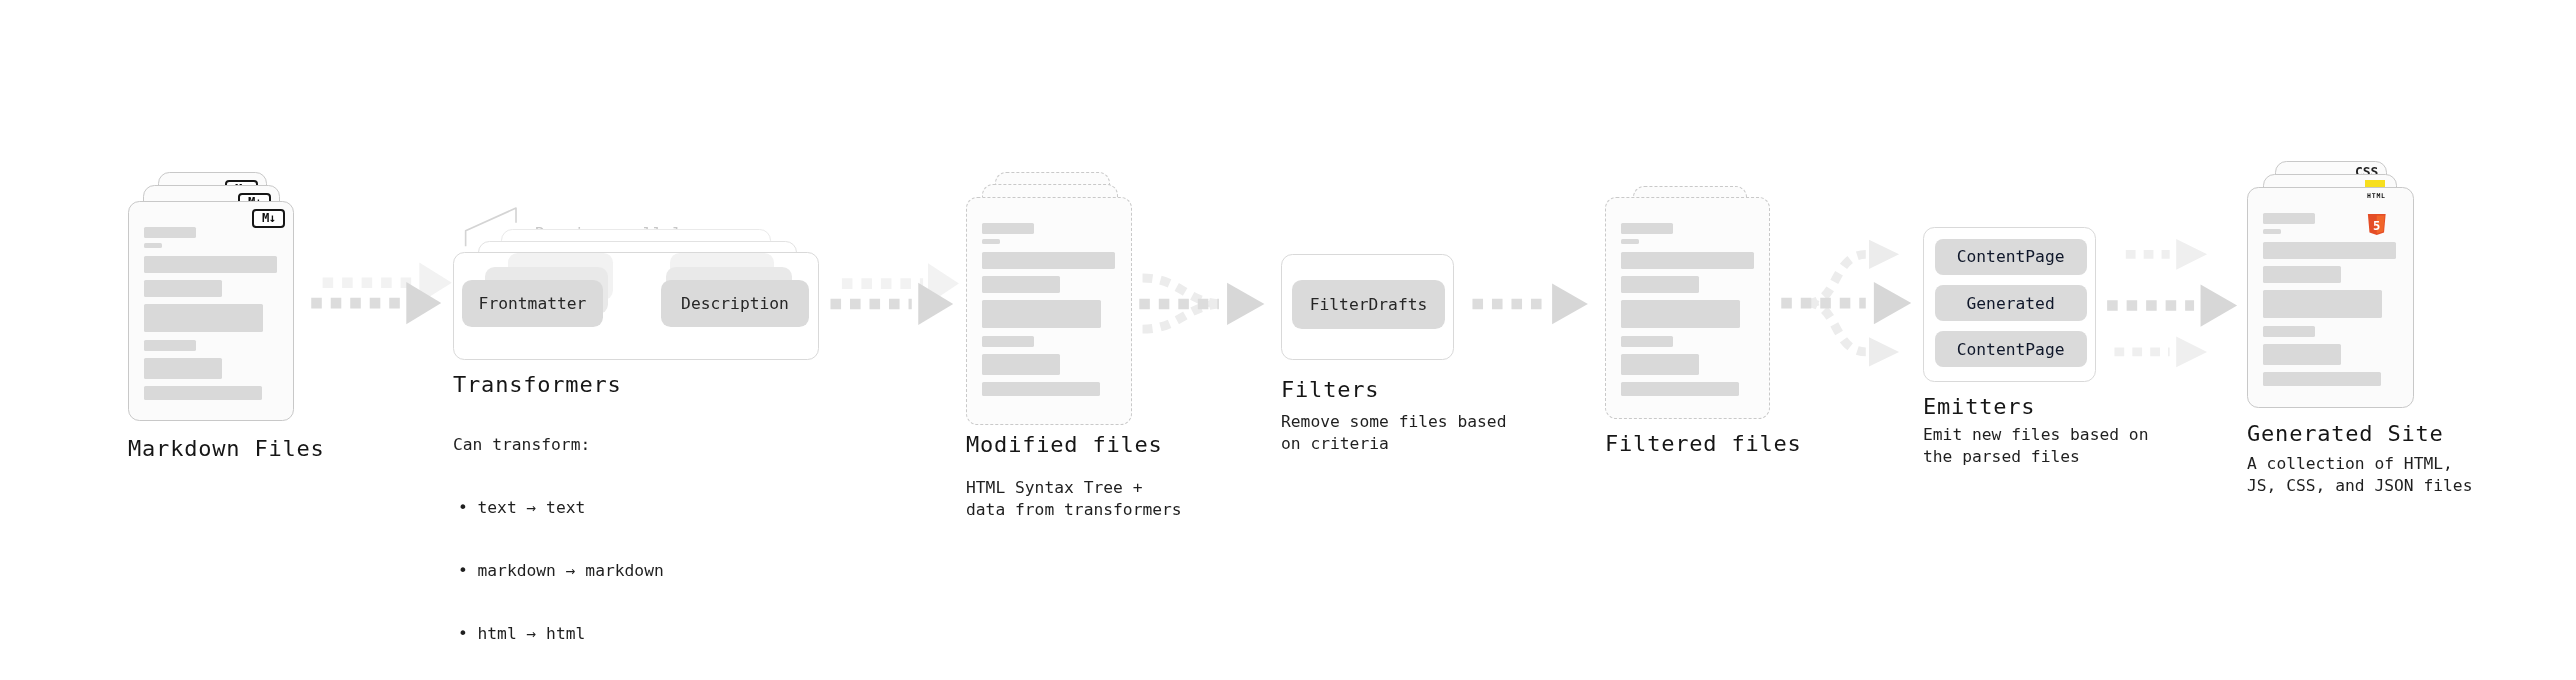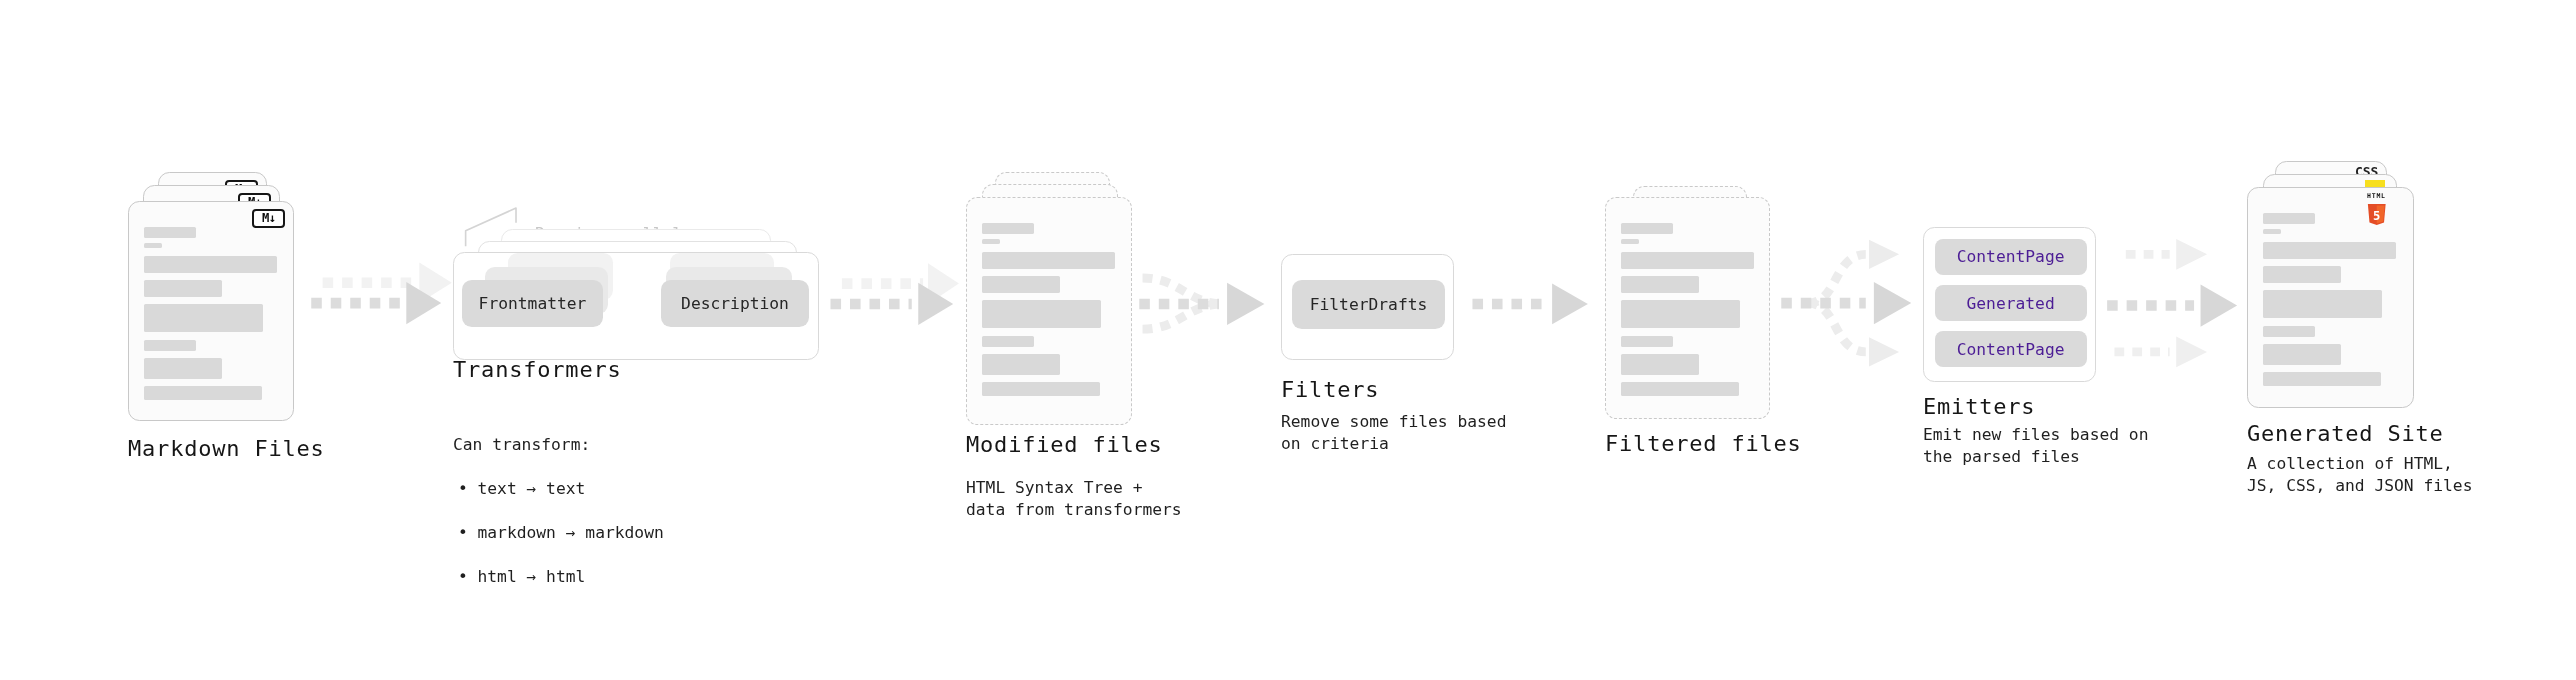--- a/index.html
+++ b/index.html
@@ -24,38 +24,38 @@
   .md-badge{position:absolute;top:6.5px;right:8.1px;width:32.5px;height:19.5px;border:2px solid #161616;
             border-radius:4.1px;background:#fff;color:#111;font-weight:bold;font-size:12.2px;
             display:flex;align-items:center;justify-content:center;box-sizing:border-box;letter-spacing:-0.8px;}
 
   
   .gen-badge-css{position:absolute;top:3.3px;right:8.1px;width:23px;text-align:center;
                  font-size:13px;font-weight:bold;color:#222;line-height:1;}
   .gen-badge-css .css-bar{height:3.3px;background:var(--css_blue,#2965f1);margin-top:0.8px;border-radius:0.8px;}
   .gen-badge-js{position:absolute;top:4.9px;right:11.4px;width:19.5px;height:10.6px;background:var(--js_yellow,#f7df1e);}
   .gen-badge-html{position:absolute;top:4.9px;right:24.4px;width:24.4px;text-align:center;line-height:1;}
-  .gen-badge-html .html-word{font-size:6.5px;font-weight:bold;letter-spacing:0.8px;color:#111;display:block;margin-bottom:5px;}
+  .gen-badge-html .html-word{font-size:6.5px;font-weight:bold;letter-spacing:0.8px;color:#111;display:block;margin-bottom:15px;}
 
   
   .tc{position:absolute;border:1.6px solid #d9d9d9;border-radius:11.4px;background:#fff;box-sizing:border-box;}
   .tc.l2{border-color:#e2e2e2;}
   .tc.l3{border-color:#eaeaea;}
   .pill{position:absolute;background:#dadada;border-radius:9.8px;display:flex;align-items:center;
         justify-content:center;font-size:16.3px;color:#262626;box-sizing:border-box;}
   .pill.g1{background:#e9e9e9;}
   .pill.g2{background:#f2f2f2;}
 
   .emit-btn{position:absolute;left:10.6px;width:152px;height:36px;background:#dadada;border-radius:8.1px;
-            display:flex;align-items:center;justify-content:center;font-size:16.3px;color:#4c1d95;}
+            display:flex;align-items:center;justify-content:center;font-size:16.3px;color:#0f172a;}
 
   
   .h-label{position:absolute;font-size:22px;letter-spacing:0.8px;color:#161616;white-space:nowrap;}
   .subtext{position:absolute;font-size:16.3px;line-height:22px;color:#1f1f1f;white-space:pre-line;}
-  .bullet{padding-left:4.9px;}
+  .bullet{padding-left:4.9px;margin-top:19px;}
   .bullet::before{content:"• ";}
   .note-label{position:absolute;font-size:16.3px;color:#c7c7c7;white-space:nowrap;}
 </style>
 </head>
 <body>
 
 <div class="canvas">
 
   <svg class="overlay" viewBox="0 0 3170 838">
 
@@ -154,21 +154,21 @@
     <div class="tc" style="left:453px;top:252px;width:366px;height:108px;"></div>
 
     <div class="pill g2" style="left:508px;top:253px;width:105px;height:47px;"></div>
     <div class="pill g1" style="left:485px;top:267px;width:123px;height:47px;"></div>
     <div class="pill g2" style="left:670px;top:253px;width:104px;height:47px;"></div>
     <div class="pill g1" style="left:666px;top:267px;width:126px;height:47px;"></div>
 
     <div class="pill" style="left:462px;top:280px;width:141px;height:47px;">Frontmatter</div>
     <div class="pill" style="left:661px;top:280px;width:148px;height:47px;">Description</div>
 
-    <div class="h-label" style="left:453px;top:357px;">Transformers</div>
+    <div class="h-label" style="left:453px;top:372px;">Transformers</div>
     <div class="subtext" style="left:453px;top:412px;">
       <div>Can transform:</div>
       <div class="bullet">text → text</div>
       <div class="bullet">markdown → markdown</div>
       <div class="bullet">html → html</div>
     </div>
   </div>
 
   <div>
     <div class="fcard dashed" style="left:995px;top:172px;width:115px;height:45px;"></div>

